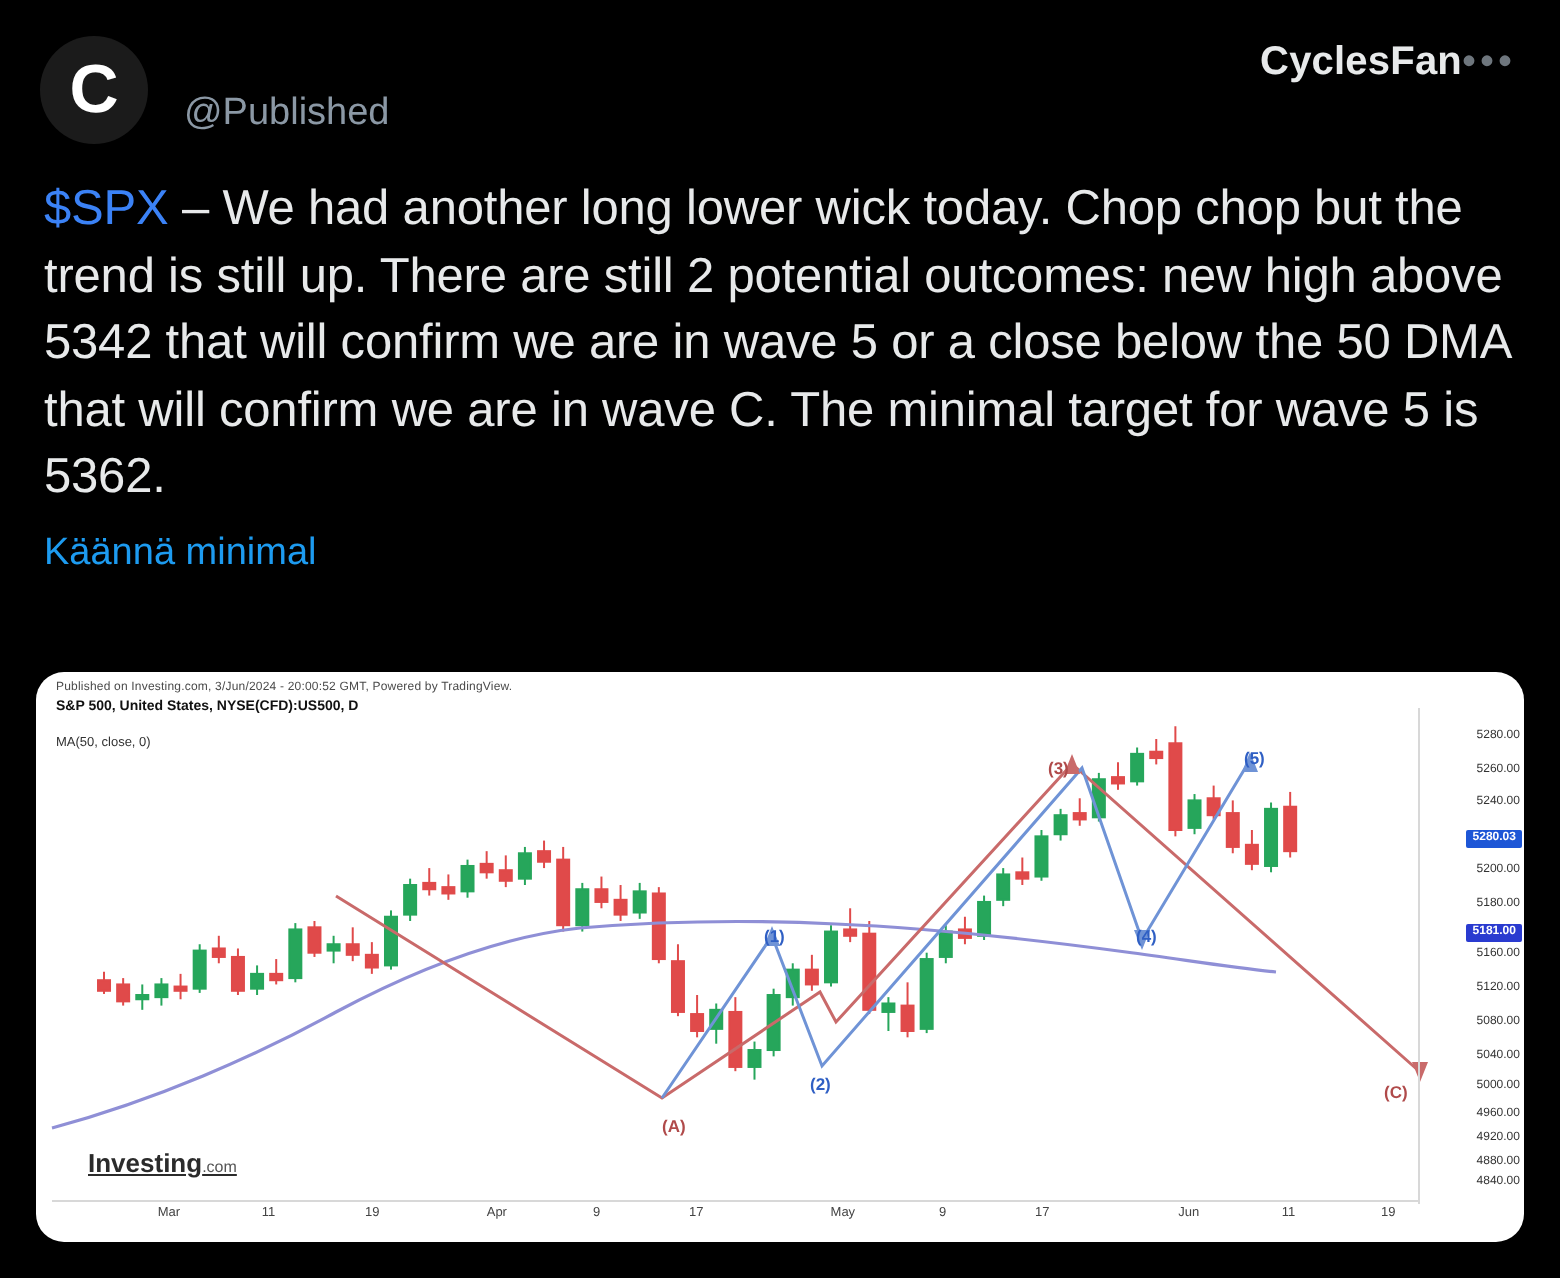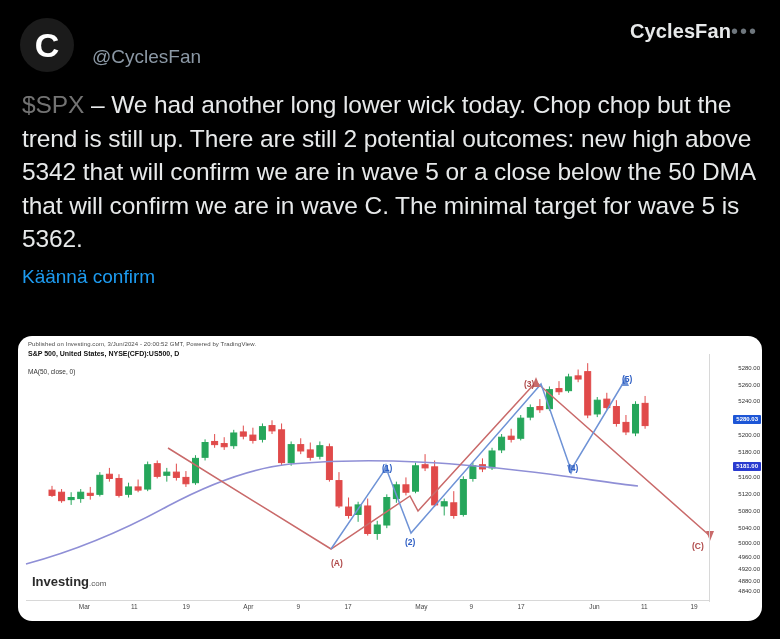--- a/index.html
+++ b/index.html
@@ -27,44 +27,45 @@
   .more { color: #6e767d; font-size: 20px; letter-spacing: 2px; padding: 2px 6px 0 0; cursor: pointer; }
 
   
   .body {
     padding: 16px 24px 0 22px;
     color: #e7e9ea;
     font-size: 24.5px;
     line-height: 33.5px;
     letter-spacing: -0.1px;
   }
-  .cashtag { color: #737373; }
+  .cashtag { color: #3b82f6; }
   .translate {
     color: #1d9bf0; font-size: 19px;
     padding: 10px 0 0 22px;
   }
 
   
   .chart-card {
     position: absolute;
     left: 18px; top: 336px;
     width: 744px; height: 285px;
     background: #ffffff;
     border-radius: 14px;
     overflow: hidden;
   }
   .chart-meta { position: absolute; left: 10px; top: 5px; }
   .meta-pub { font-size: 6px; color: #4a4a4a; letter-spacing: .1px; white-space: nowrap; }
   .meta-sym { font-size: 7px; color: #111; font-weight: bold; margin-top: 3px; white-space: nowrap; }
   .meta-ma  { font-size: 6.5px; color: #333; margin-top: 11px; white-space: nowrap; }
 
   .watermark {
-    position: absolute; left: 14px; bottom: 32px;
+    position: absolute; left: 26px; bottom: 32px;
     font-size: 13px; font-weight: bold; color: #2b2b2b;
     font-family: "Liberation Sans", sans-serif;
+    text-decoration: underline;
   }
   .watermark .dotcom { font-size: 8px; font-weight: normal; color: #555; }
 
   .plot { position: absolute; left: 0; top: 0; width: 744px; height: 285px; }
 
   
   .price-axis { position: absolute; right: 0; top: 22px; width: 52px; height: 238px; }
   .price-tick {
     position: absolute; right: 2px;
     font-size: 6px; color: #333; white-space: nowrap;
@@ -94,29 +95,29 @@
 <body>
 
 <div class="tweet">
 
   <div class="hdr">
     <div class="avatar">
       <span>C</span>
     </div>
     <div class="names">
       <div class="dispname">CyclesFan</div>
-      <div class="handle">@CyclesFan</div>
+      <div class="handle">@Published</div>
     </div>
     <div class="more">•••</div>
   </div>
 
   <div class="body">
     <span class="cashtag">$SPX</span><span> – We had another long lower wick today. Chop chop but the trend is still up. There are still 2 potential outcomes: new high above 5342 that will confirm we are in wave 5 or a close below the 50 DMA that will confirm we are in wave C. The minimal target for wave 5 is 5362.</span>
   </div>
-  <div class="translate">Käännä confirm</div>
+  <div class="translate">Käännä minimal</div>
 
   <div class="chart-card">
 
     <svg class="plot" viewBox="0 0 744 285" preserveAspectRatio="none">
       <g id="candles">
           <line x1="34.011428571428574" x2="34.011428571428574" y1="149.87555555555556" y2="160.98222222222222" stroke="#e04a4a" stroke-width="1"></line>
           <rect x="31.011428571428574" y="154.10666666666668" width="6" height="5.288888888888891" fill="#e04a4a" stroke="#e04a4a"></rect>
           <line x1="43.57714285714286" x2="43.57714285714286" y1="153.04888888888888" y2="166.8" stroke="#e04a4a" stroke-width="1"></line>
           <rect x="40.57714285714286" y="156.22222222222223" width="6" height="8.46222222222221" fill="#e04a4a" stroke="#e04a4a"></rect>
           <line x1="53.142857142857146" x2="53.142857142857146" y1="156.22222222222223" y2="168.91555555555556" stroke="#26a65b" stroke-width="1"></line>

